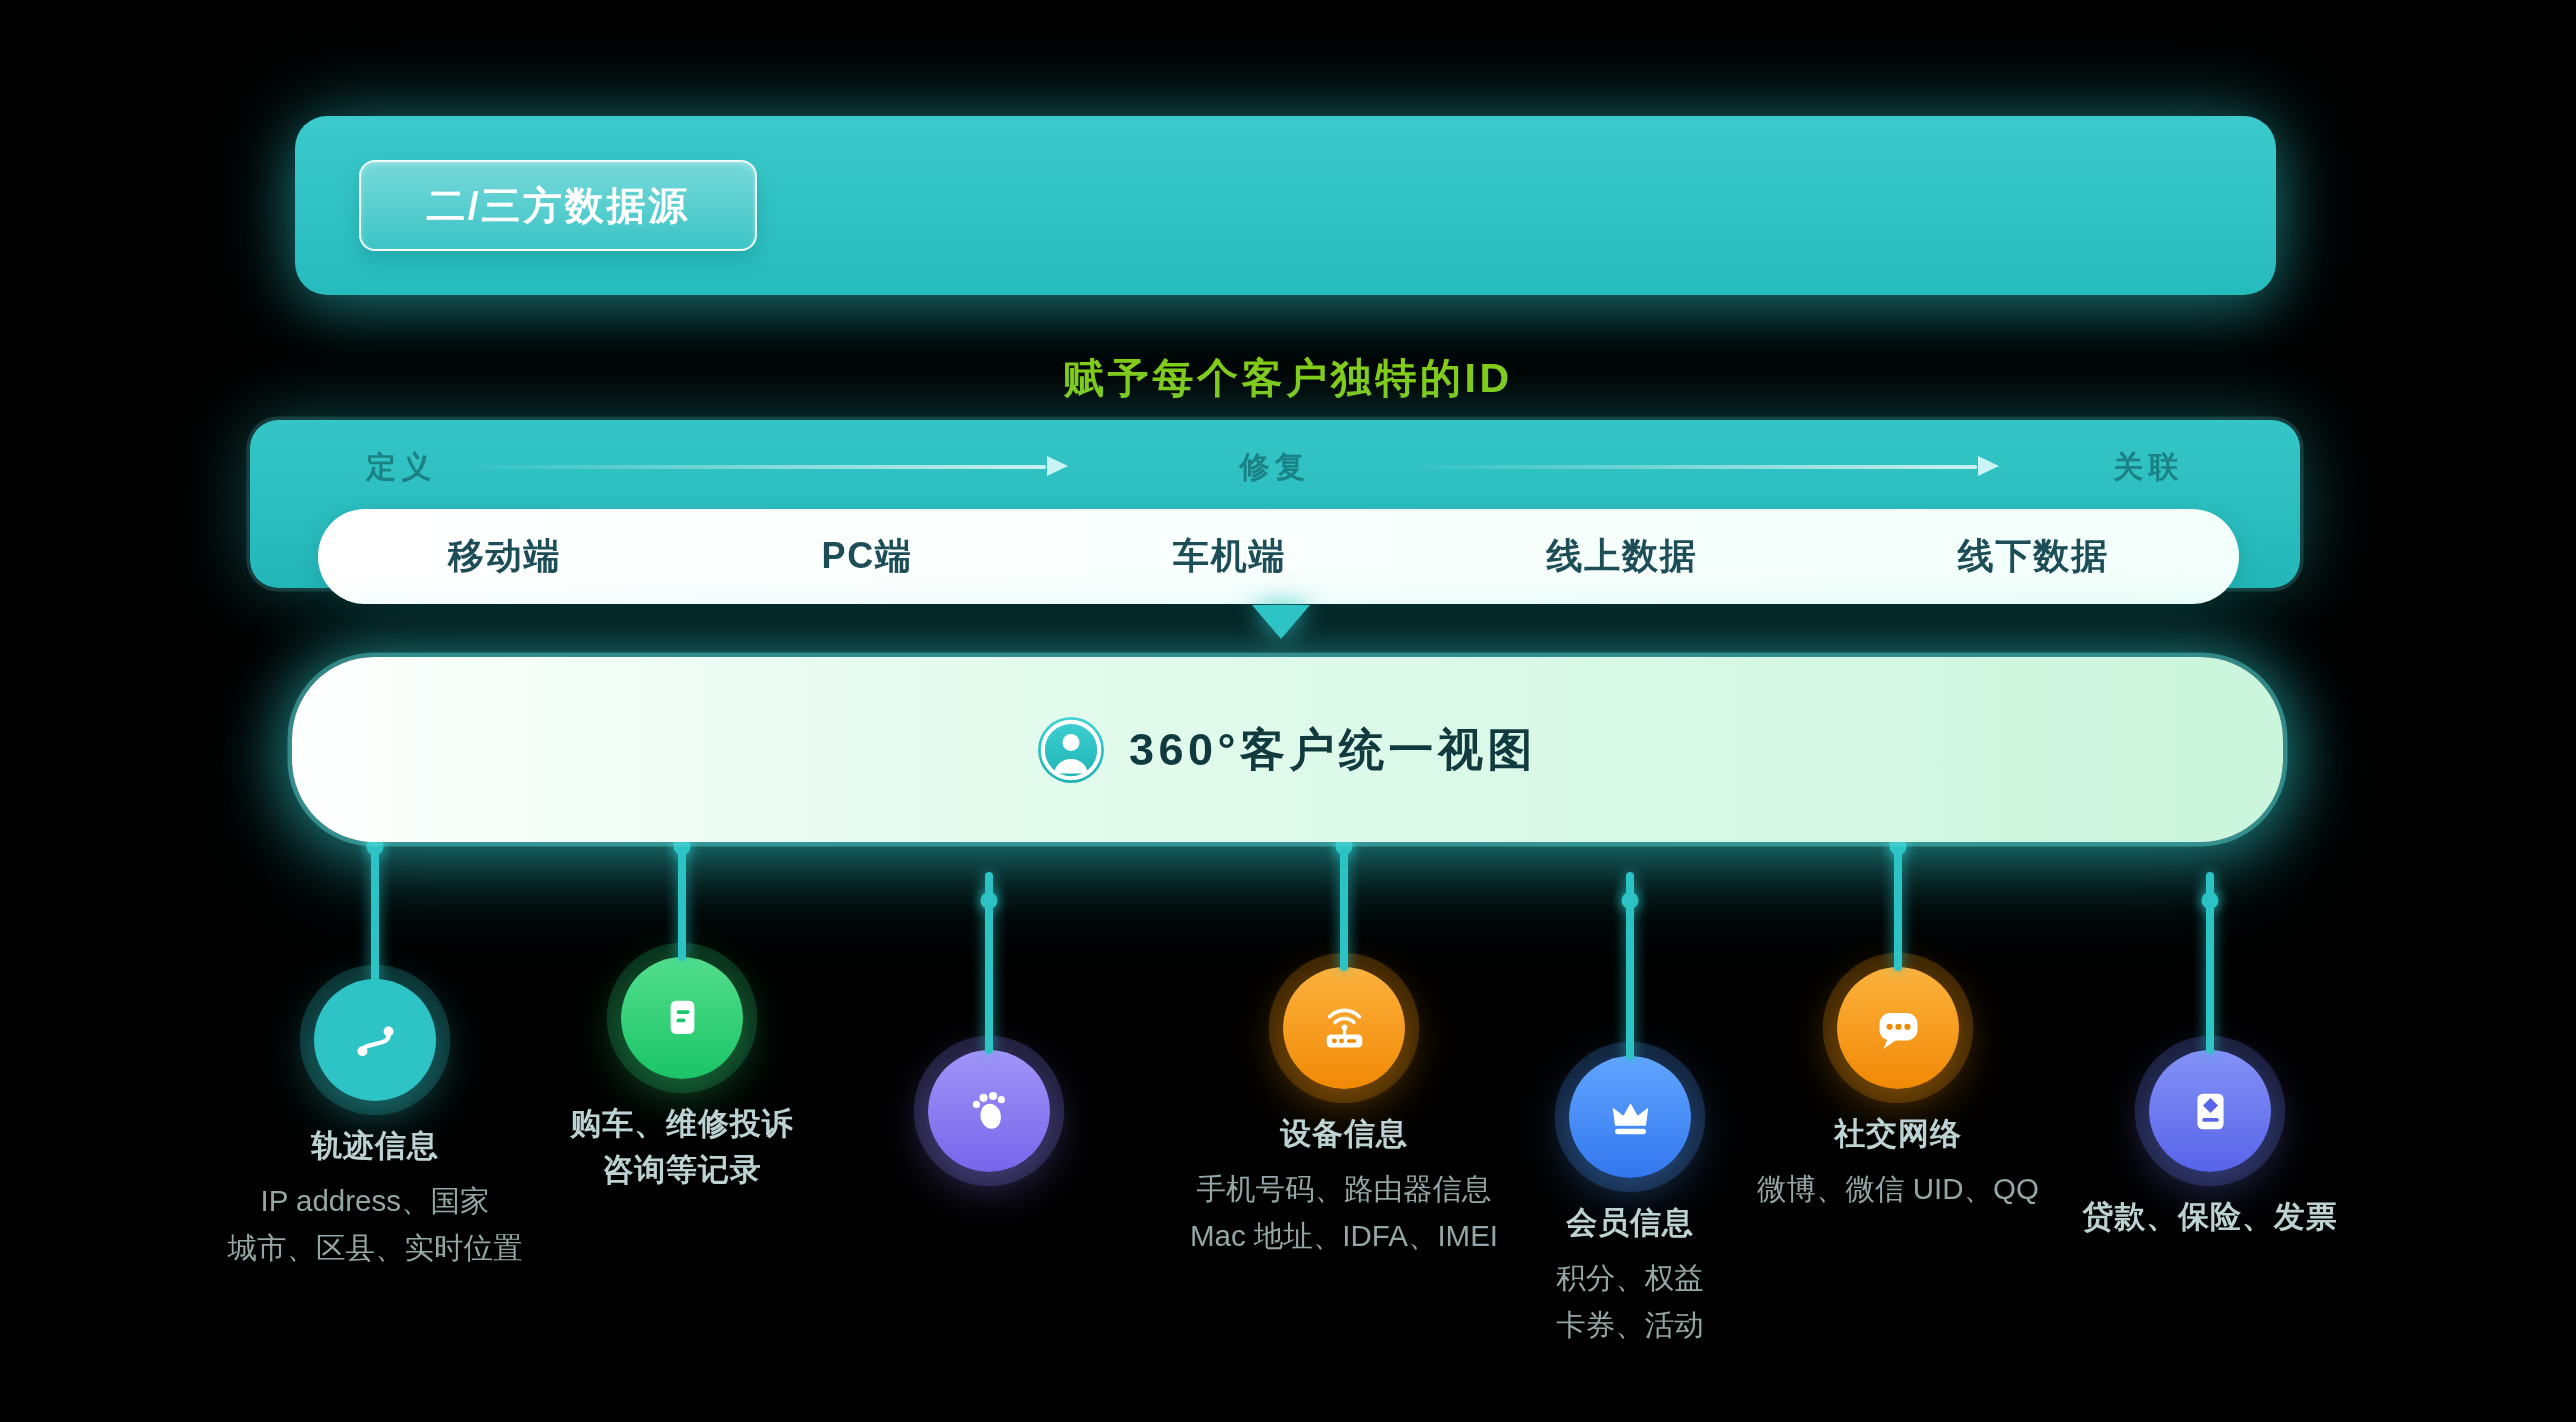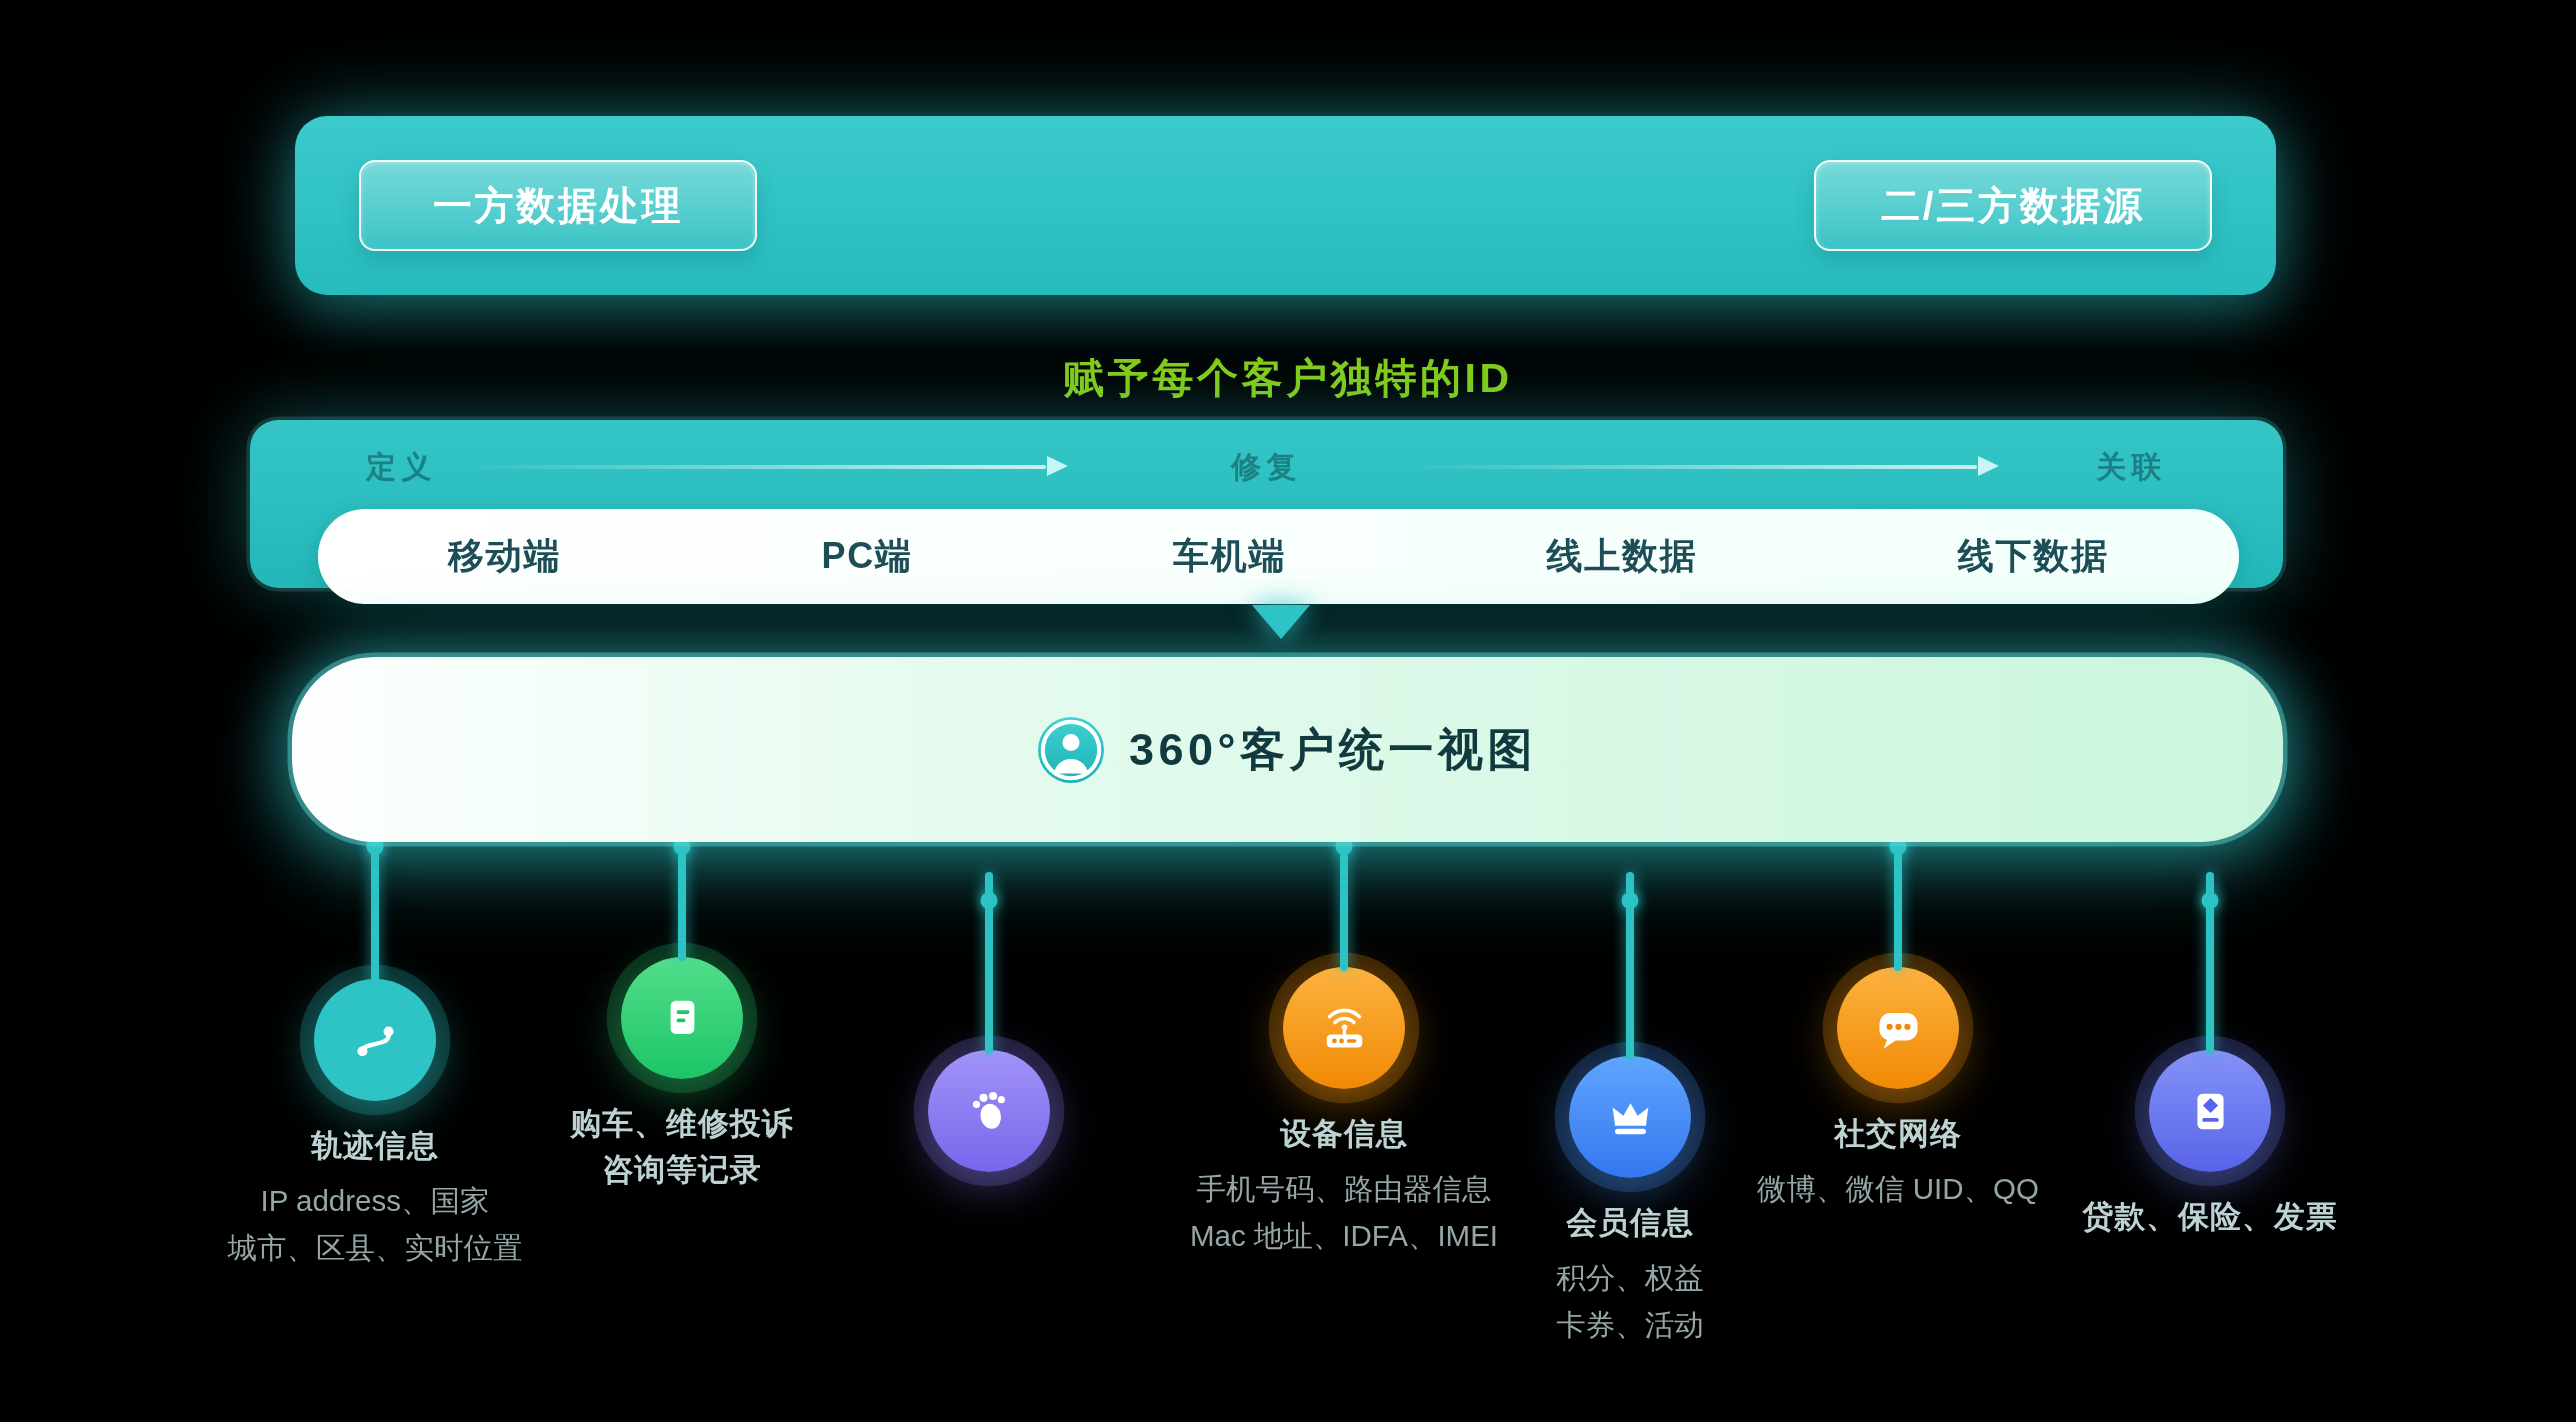--- a/index.html
+++ b/index.html
@@ -33,20 +33,21 @@
     position:absolute;left:0;top:351px;width:100%;text-align:center;
     font-size:41px;font-weight:bold;color:#84cc16;letter-spacing:3.6px;
   }
 
   
   .pipeline{
     position:absolute;left:250px;top:420px;width:2033px;height:168px;
     background:linear-gradient(180deg,#35c5c7,#23b7b9);
     border-radius:28px;
     box-shadow:0 0 72px rgba(46,196,198,.40),0 0 0 3.6px rgba(110,220,215,.18);
+    padding-left:17px;
   }
   .stage{
     position:absolute;top:27px;font-size:30px;font-weight:bold;
     color:rgba(10,77,82,.55);letter-spacing:5.4px;white-space:nowrap;
   }
   .stage-1{left:116px;}
   .stage-2{left:50%;transform:translateX(-50%);}
   .stage-3{right:116px;}
   .flow-arrow{
     position:absolute;top:45px;height:3.6px;border-radius:1.8px;
@@ -139,21 +140,20 @@
   }
   .src-desc{
     margin-top:7.2px;text-align:center;font-size:29.5px;color:#94a6a6;line-height:1.6;
   }
   .src-title span,.src-desc span{display:block;white-space:nowrap;}
 </style>
 </head>
 <body>
 
 <div class="top-bar">
-  <div class="pill-btn">一方数据处理</div>
   <div class="pill-btn">二/三方数据源</div>
 </div>
 
 <div class="headline">赋予每个客户独特的ID</div>
 
 <div class="pipeline">
   <div class="stage stage-1">定义</div>
   <div class="stage stage-2">修复</div>
   <div class="stage stage-3">关联</div>
   <div class="flow-arrow arrow-1"></div>

